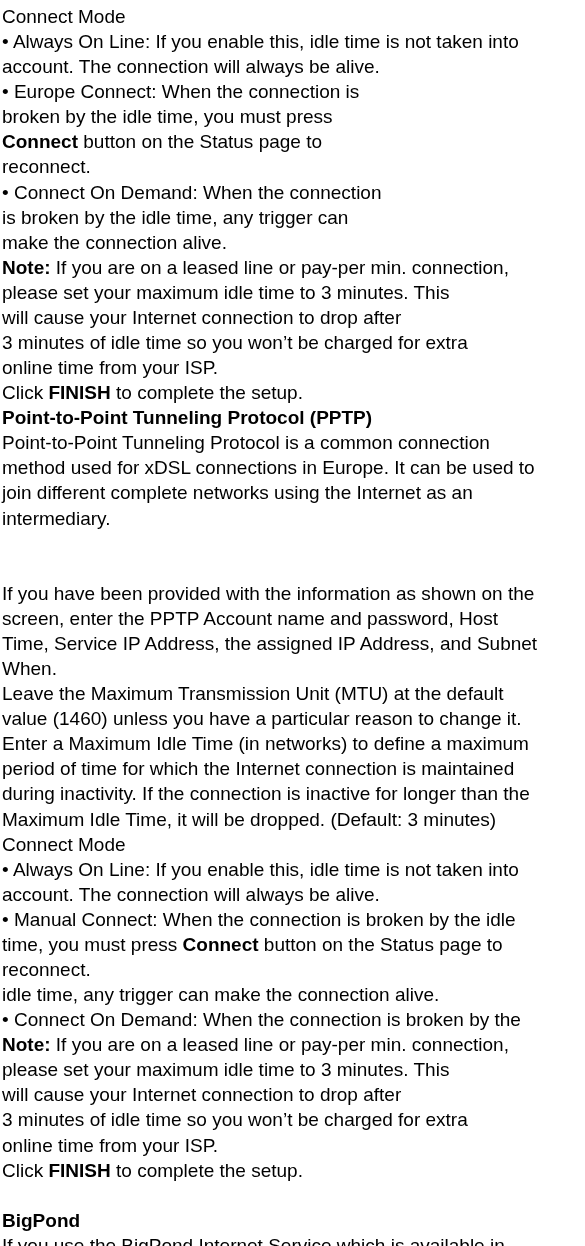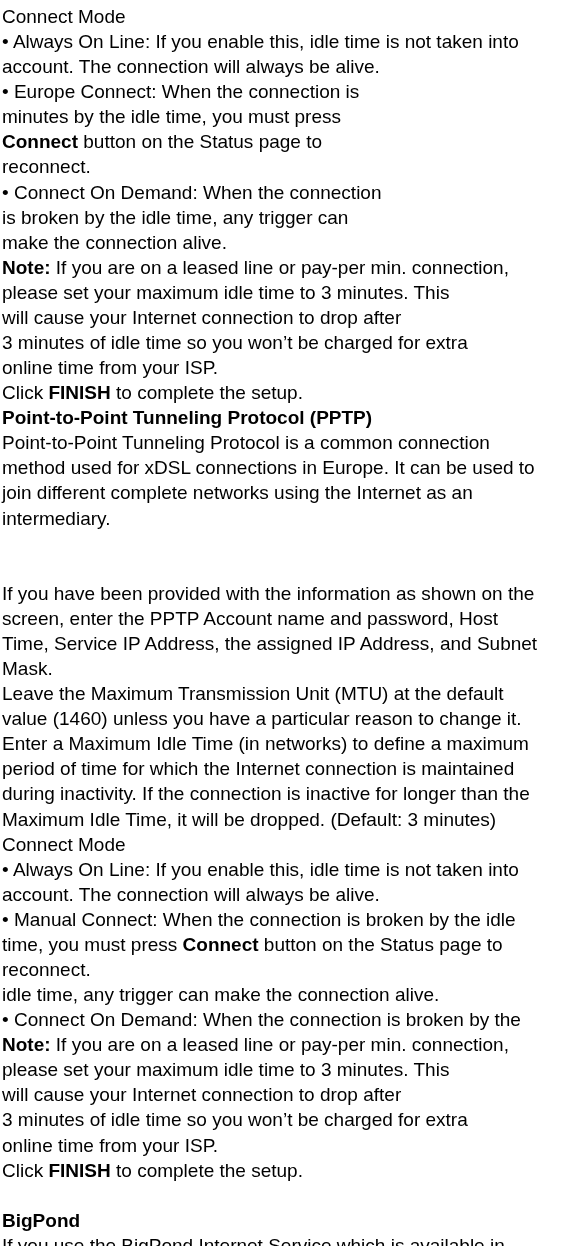--- a/index.html
+++ b/index.html
@@ -16,21 +16,21 @@
 </style>
 </head>
 <body>
 
 <div>
 
   <span class="block">Connect Mode</span>
   <span class="block">• Always On Line: If you enable this, idle time is not taken into</span>
   <span class="block">account. The connection will always be alive.</span>
   <span class="block">• Europe Connect: When the connection is</span>
-  <span class="block">minutes by the idle time, you must press</span>
+  <span class="block">broken by the idle time, you must press</span>
   <span class="block"><b>Connect</b><span> button on the Status page to</span></span>
   <span class="block">reconnect.</span>
   <span class="block">• Connect On Demand: When the connection</span>
   <span class="block">is broken by the idle time, any trigger can</span>
   <span class="block">make the connection alive.</span>
   <span class="block"><b>Note:</b><span> If you are on a leased line or pay-per min. connection,</span></span>
   <span class="block">please set your maximum idle time to 3 minutes. This</span>
   <span class="block">will cause your Internet connection to drop after</span>
   <span class="block">3 minutes of idle time so you won’t be charged for extra</span>
   <span class="block">online time from your ISP.</span>
@@ -41,21 +41,21 @@
   <span class="block">method used for xDSL connections in Europe. It can be used to</span>
   <span class="block">join different complete networks using the Internet as an</span>
   <span class="block">intermediary.</span>
 
   <br>
   <br>
 
   <span class="block">If you have been provided with the information as shown on the</span>
   <span class="block">screen, enter the PPTP Account name and password, Host</span>
   <span class="block">Time, Service IP Address, the assigned IP Address, and Subnet</span>
-  <span class="block">Mask.</span>
+  <span class="block">When.</span>
 
   <span class="block">Leave the Maximum Transmission Unit (MTU) at the default</span>
   <span class="block">value (1460) unless you have a particular reason to change it.</span>
 
   <span class="block">Enter a Maximum Idle Time (in networks) to define a maximum</span>
   <span class="block">period of time for which the Internet connection is maintained</span>
   <span class="block">during inactivity. If the connection is inactive for longer than the</span>
   <span class="block">Maximum Idle Time, it will be dropped. (Default: 3 minutes)</span>
 
   <span class="block">Connect Mode</span>

